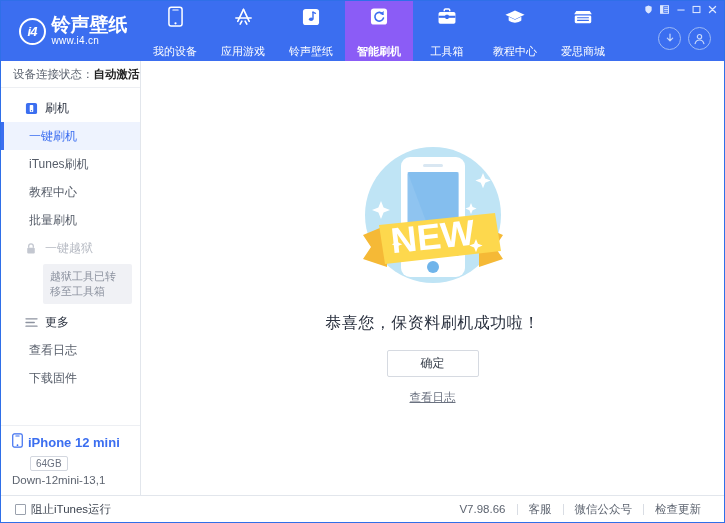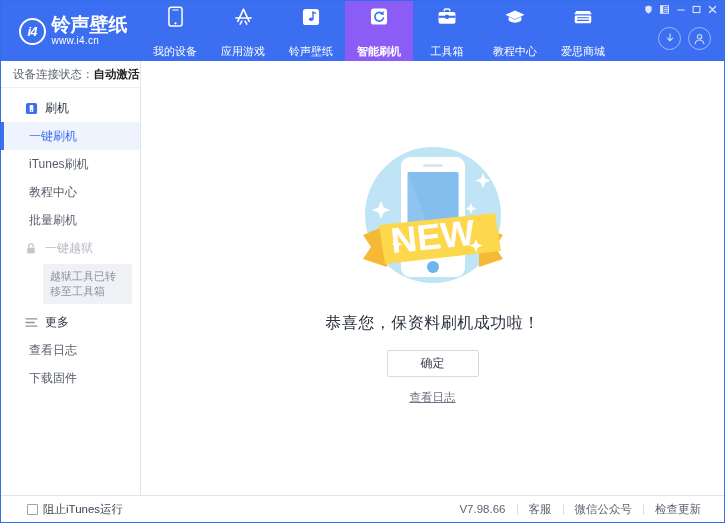--- a/index.html
+++ b/index.html
@@ -346,21 +346,21 @@
   }
 
   
   .statusbar {
     height: 27px;
     min-height: 27px;
     border-top: 1px solid #e2e6ec;
     background: #ffffff;
     display: flex;
     align-items: center;
-    padding: 0 12px 0 26px;
+    padding: 0 12px 0 14px;
     box-sizing: border-box;
   }
   .sb-left {
     display: flex;
     align-items: center;
     gap: 5px;
     font-size: 11.5px;
     color: #3c434f;
     cursor: pointer;
   }
@@ -583,20 +583,34 @@
         <div class="sub">
           <span>下载固件</span>
         </div>
         <div class="sub">
           
         </div>
       </div>
 
       <div class="sb-bottom">
 
+        <div class="dev-card">
+          <div class="dev-title">
+            <span>
+              <svg width="11" height="15" viewBox="0 0 12 16" aria-hidden="true">
+                <rect x="0.8" y="0.8" width="10.4" height="14.4" rx="1.8" fill="none" stroke="#3b6ef0" stroke-width="1.3"></rect>
+                <rect x="3.6" y="2.6" width="4.8" height="0.9" rx="0.45" fill="#3b6ef0"></rect>
+                <circle cx="6" cy="13.1" r="0.95" fill="#3b6ef0"></circle>
+              </svg>
+            </span>
+            <span>iPhone 12 mini</span>
+          </div>
+          <div class="dev-cap">64GB</div>
+          <div class="dev-name">Down-12mini-13,1</div>
+        </div>
       </div>
     </div>
 
     <div class="main">
 
       <svg class="illus" viewBox="0 0 180 180">
         <circle cx="90" cy="88" r="68" fill="#bfe4f5"></circle>
 
         <rect x="58" y="30" width="64" height="120" rx="9" fill="#ffffff"></rect>
         <rect x="64.5" y="45" width="51" height="84" rx="2" fill="#8fc4f0"></rect>

